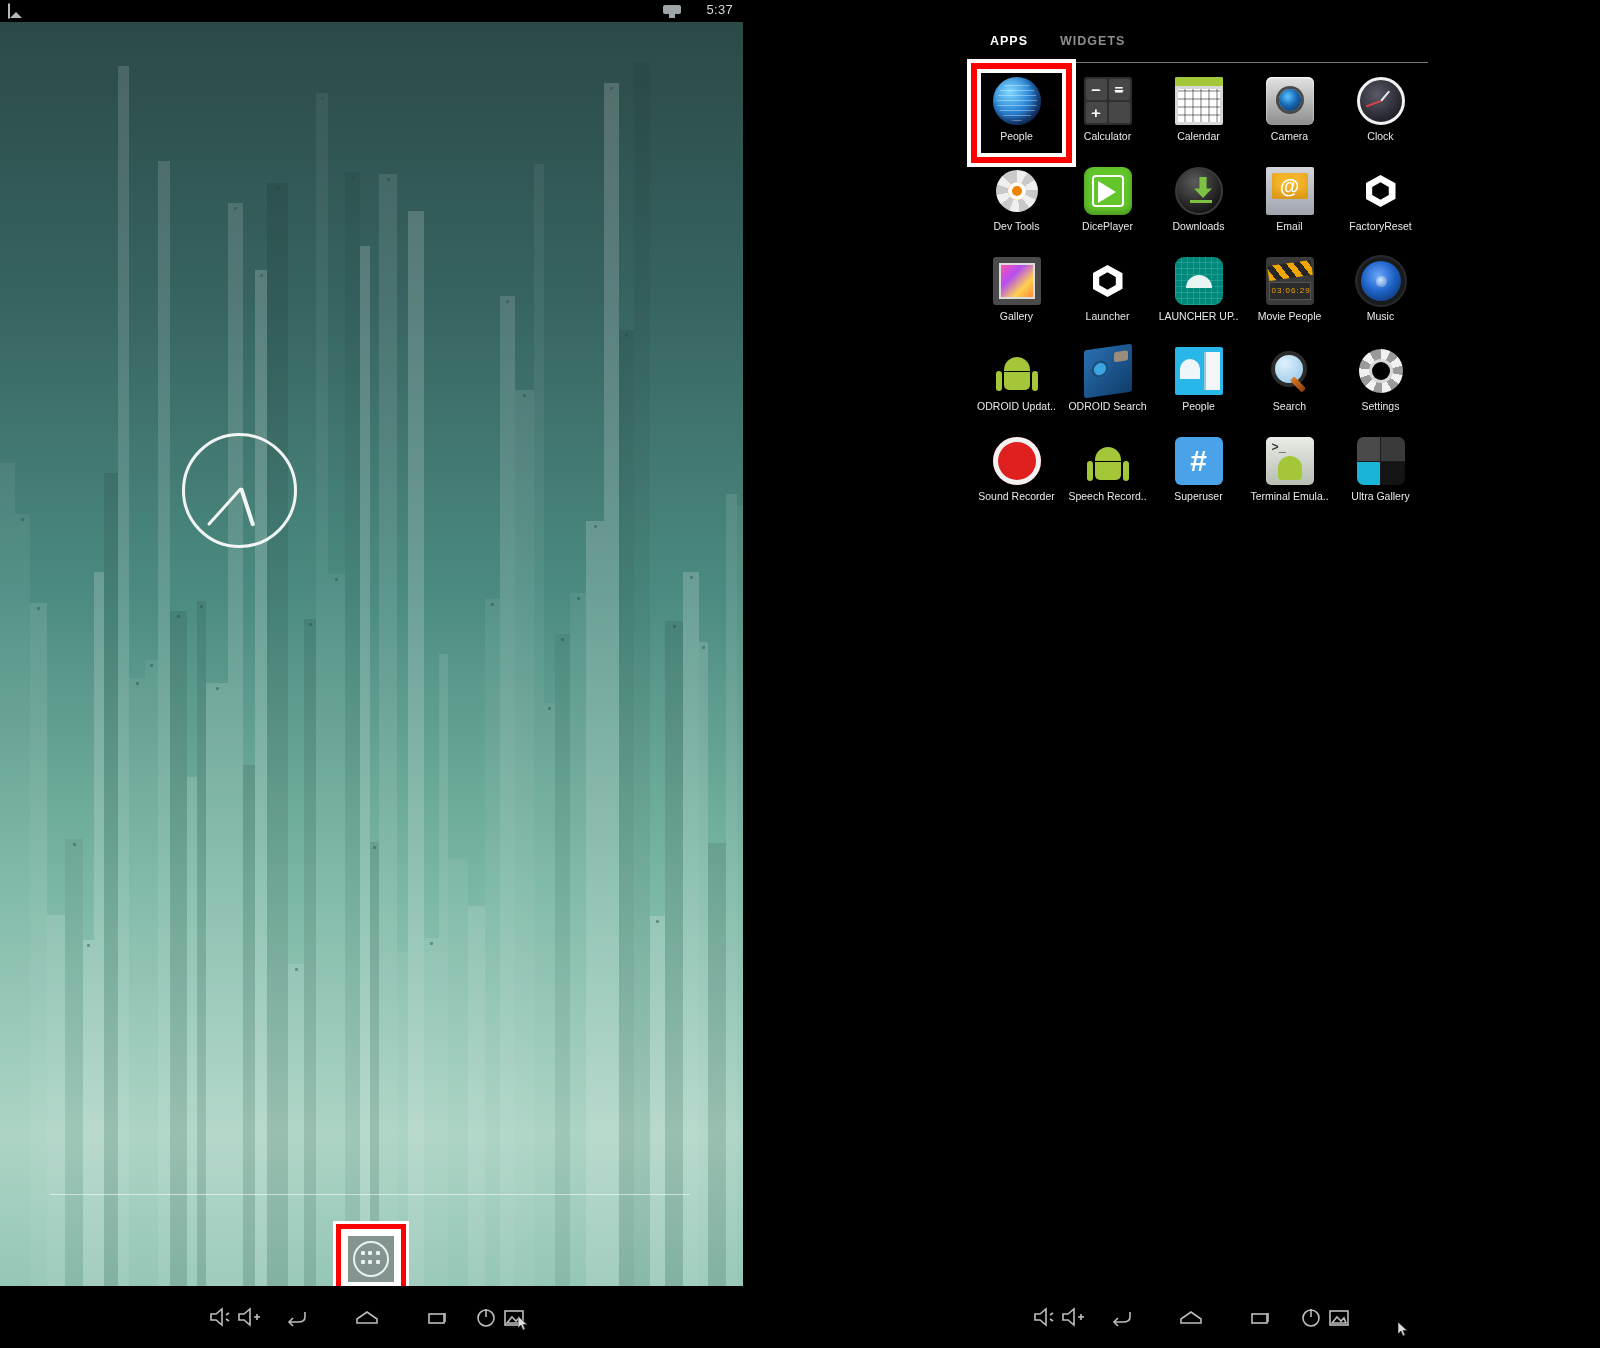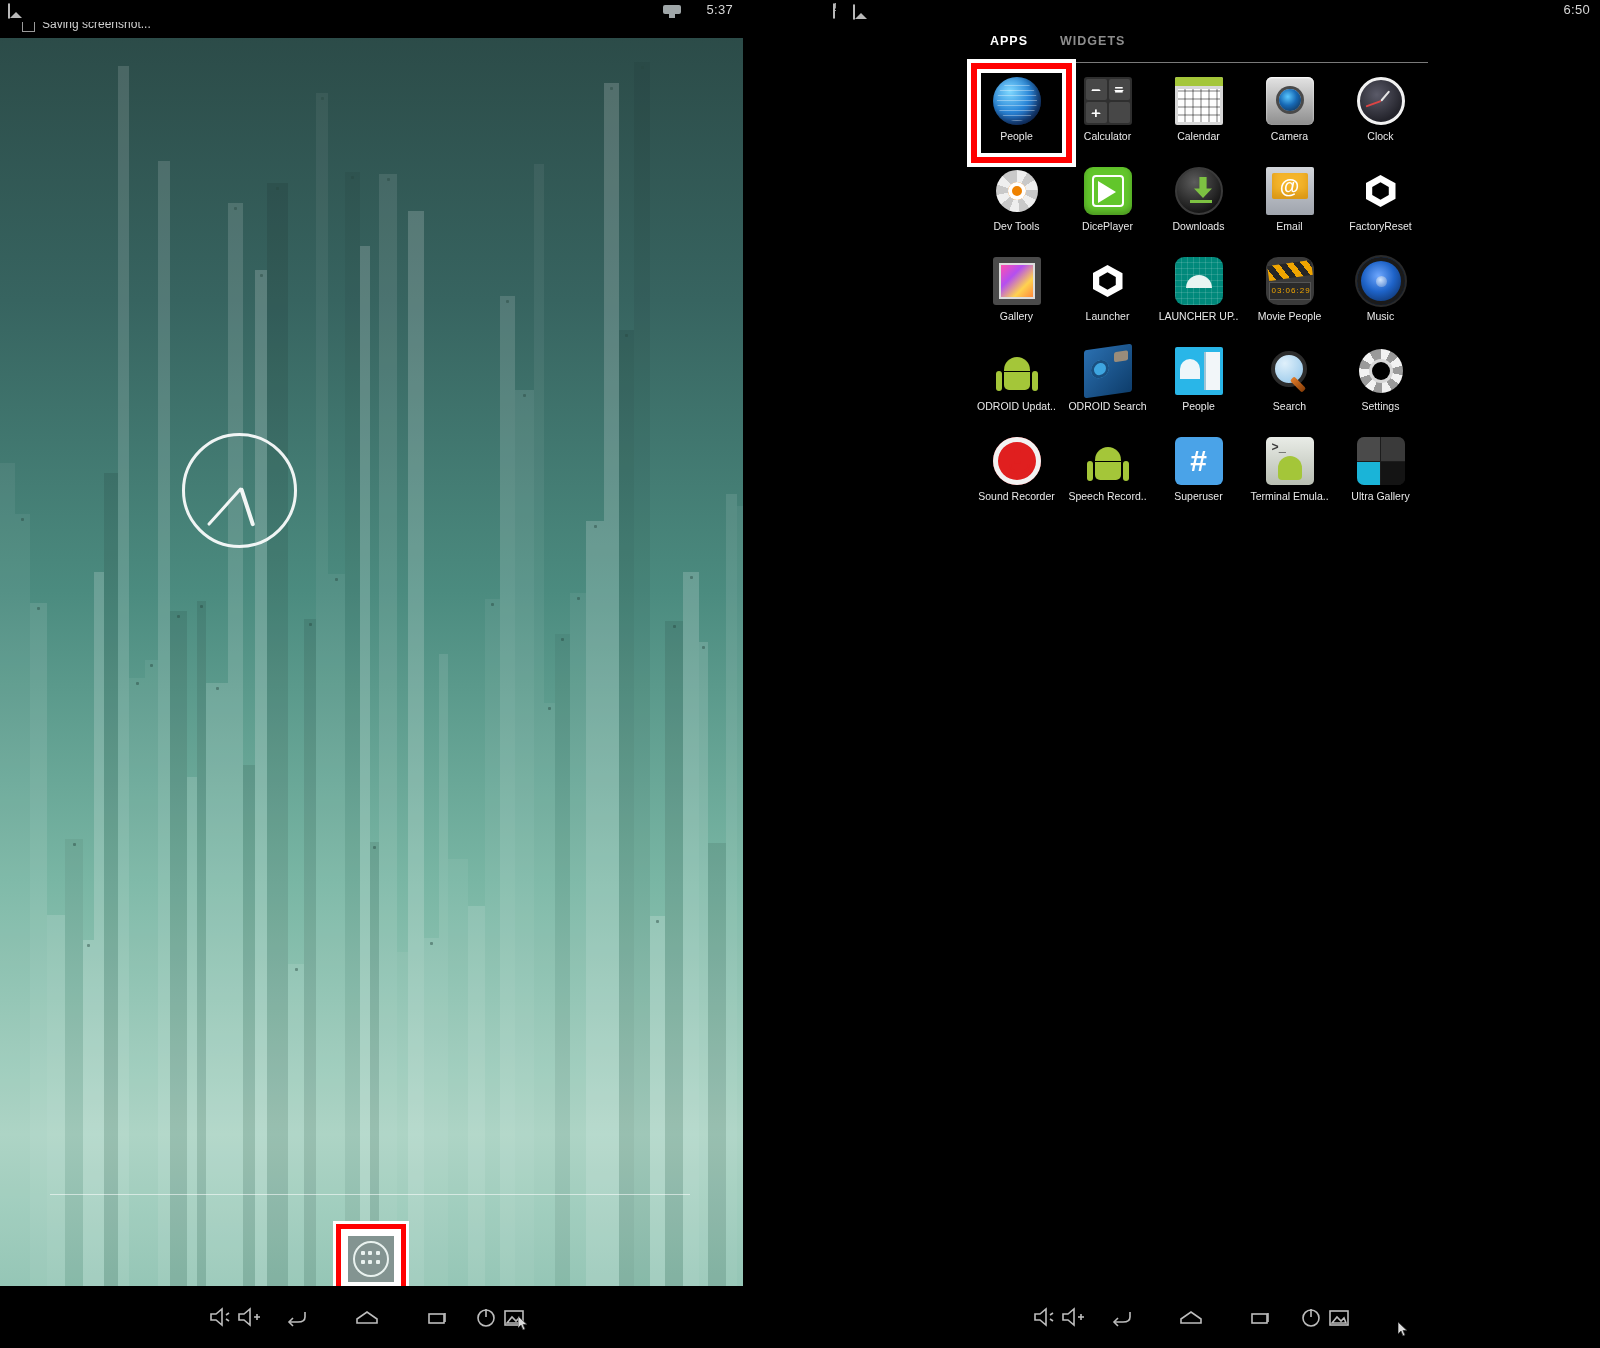--- a/index.html
+++ b/index.html
@@ -161,21 +161,21 @@
   .ic-unity::before{content:"";position:absolute;left:15px;top:14px;width:18px;height:20px;background:#000;z-index:2;
      clip-path:polygon(50% 6%,96% 30%,96% 70%,50% 94%,4% 70%,4% 30%);}
   .ic-gal{background:#4a4a4a;border-radius:3px;padding:5px;}
   .ic-gal::after{content:"";position:absolute;inset:6px;border:2px solid #ddd;
      background:linear-gradient(135deg,#ff4fb0 0%,#b34ff0 35%,#ffd24f 70%,#ff8a3d 100%);}
   .ic-launcherup{background:#00897b;border-radius:9px;}
   .ic-launcherup::before{content:"";position:absolute;inset:0;border-radius:9px;
      background:repeating-linear-gradient(0deg,rgba(255,255,255,.13) 0 1px,transparent 1px 6px),repeating-linear-gradient(90deg,rgba(255,255,255,.13) 0 1px,transparent 1px 6px);}
   .ic-launcherup::after{content:"";position:absolute;left:11px;top:18px;width:26px;height:13px;background:#e8f5f2;
      border-radius:13px 13px 0 0;}
-  .ic-movie{background:#3a3a3a;border-radius:12px;}
+  .ic-movie{background:#3a3a3a;border-radius:4px;}
   .ic-movie::before{content:"";position:absolute;left:2px;top:6px;right:2px;height:15px;
      background:repeating-linear-gradient(60deg,#f0a500 0 6px,#262626 6px 12px);transform:rotate(-8deg);}
   .ic-movie::after{content:"";position:absolute;left:3px;bottom:5px;right:3px;height:18px;background:#2a2a2a;
      box-shadow:inset 0 0 0 1px #555;}
   .ic-movie em{position:absolute;left:6px;bottom:10px;z-index:3;color:#f0a500;font-size:8px;font-style:normal;letter-spacing:1px;}
   .ic-music{border-radius:50%;background:radial-gradient(circle at 45% 40%,#6fa8ff 0%,#1e63c8 40%,#0b2550 85%);box-shadow:inset 0 0 0 4px #1a1a1a, 0 0 0 2px #2a2a2a;}
   .ic-music::after{content:"";position:absolute;left:19px;top:19px;width:11px;height:11px;border-radius:50%;
      background:radial-gradient(circle at 40% 35%,#cfe4ff,#4a7fd0);}
   .ic-droid{}
   .ic-droid::before{content:"";position:absolute;left:11px;top:10px;width:26px;height:14px;background:#a4c639;border-radius:13px 13px 0 0;}
@@ -341,24 +341,20 @@
     </div>
 
     <div class="statusbar sb-left">
       <span class="notif-icon">
         <span class="gl-img"></span>
       </span>
       <span class="gl-usb" style="position:absolute;right:58px;top:5px;"></span>
       <span class="sb-time">5:37</span>
     </div>
 
-    <div class="notif-ticker">
-      <span class="ticon"></span>
-      <span style="margin-left:20px">Saving screenshot...</span>
-    </div>
 
     <div class="navbar nav-left">
       <div class="nav-inner" id="nav-left">
           <div class="navbtn" style="left: 203px;">
             <svg class="navsvg" viewBox="0 0 34 30">
               <path d="M8 12 L13 12 L19 7 L19 23 L13 18 L8 18 Z"></path>
               <path d="M23 13 L26 11"></path>
               <path d="M23 17 L26 19"></path>
             </svg>
           </div>
@@ -397,25 +393,20 @@
               <rect x="8" y="9" width="18" height="14"></rect>
               <path d="M10 21 L15 15 L19 19 L22 16 L24 21 Z" fill="#bdbdbd" stroke="none"></path>
             </svg>
           </div>
         </div>
     </div>
   </div>
 
   <div class="right-panel">
 
-    <div class="statusbar sb-right" style="left:0;width:857px">
-      <span style="position:absolute;left:90px;top:4px"><span class="gl-sd"></span></span>
-      <span style="position:absolute;left:110px;top:5px"><span class="gl-img"></span></span>
-      <span class="sb-time">6:50</span>
-    </div>
 
     <div class="tabs">
       <div class="tab active">APPS</div>
       <div class="tab">WIDGETS</div>
     </div>
     <div class="tabline"></div>
     <div class="tabline-active"></div>
 
     <div class="grid" id="app-grid">
         <div class="app hl">

